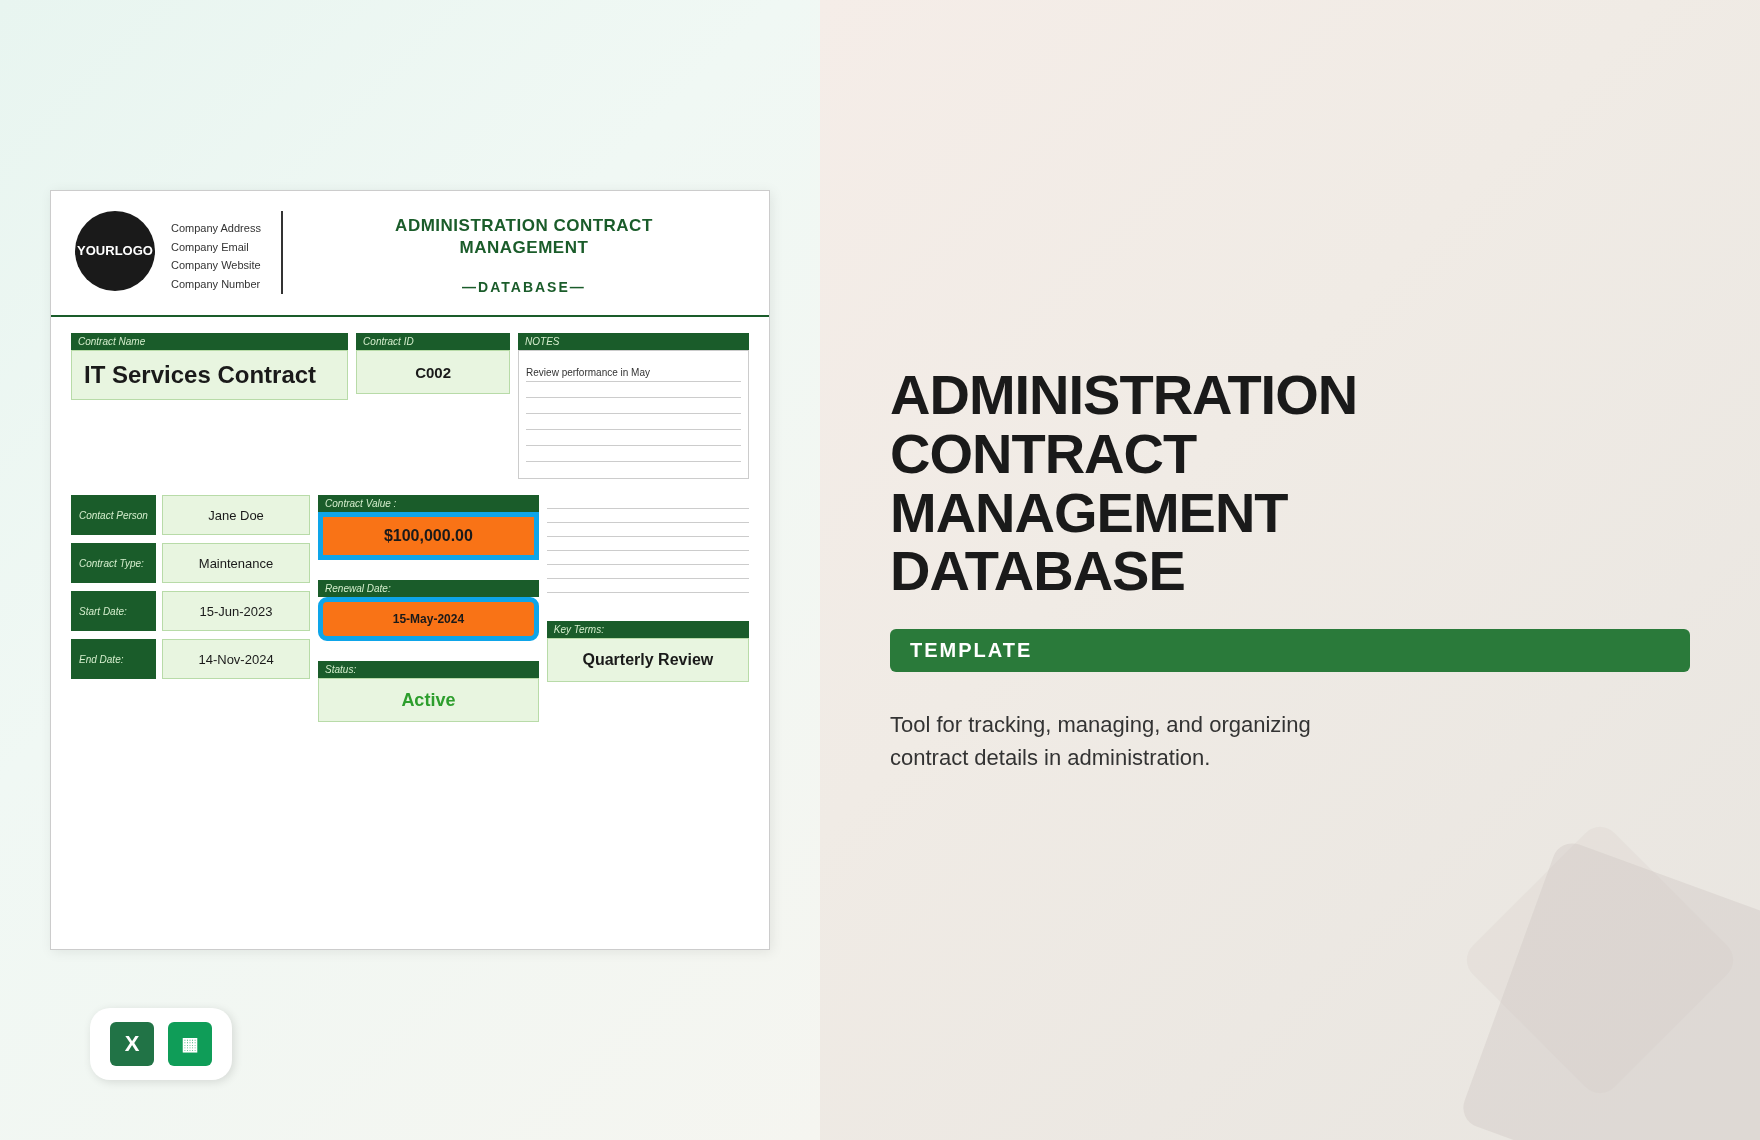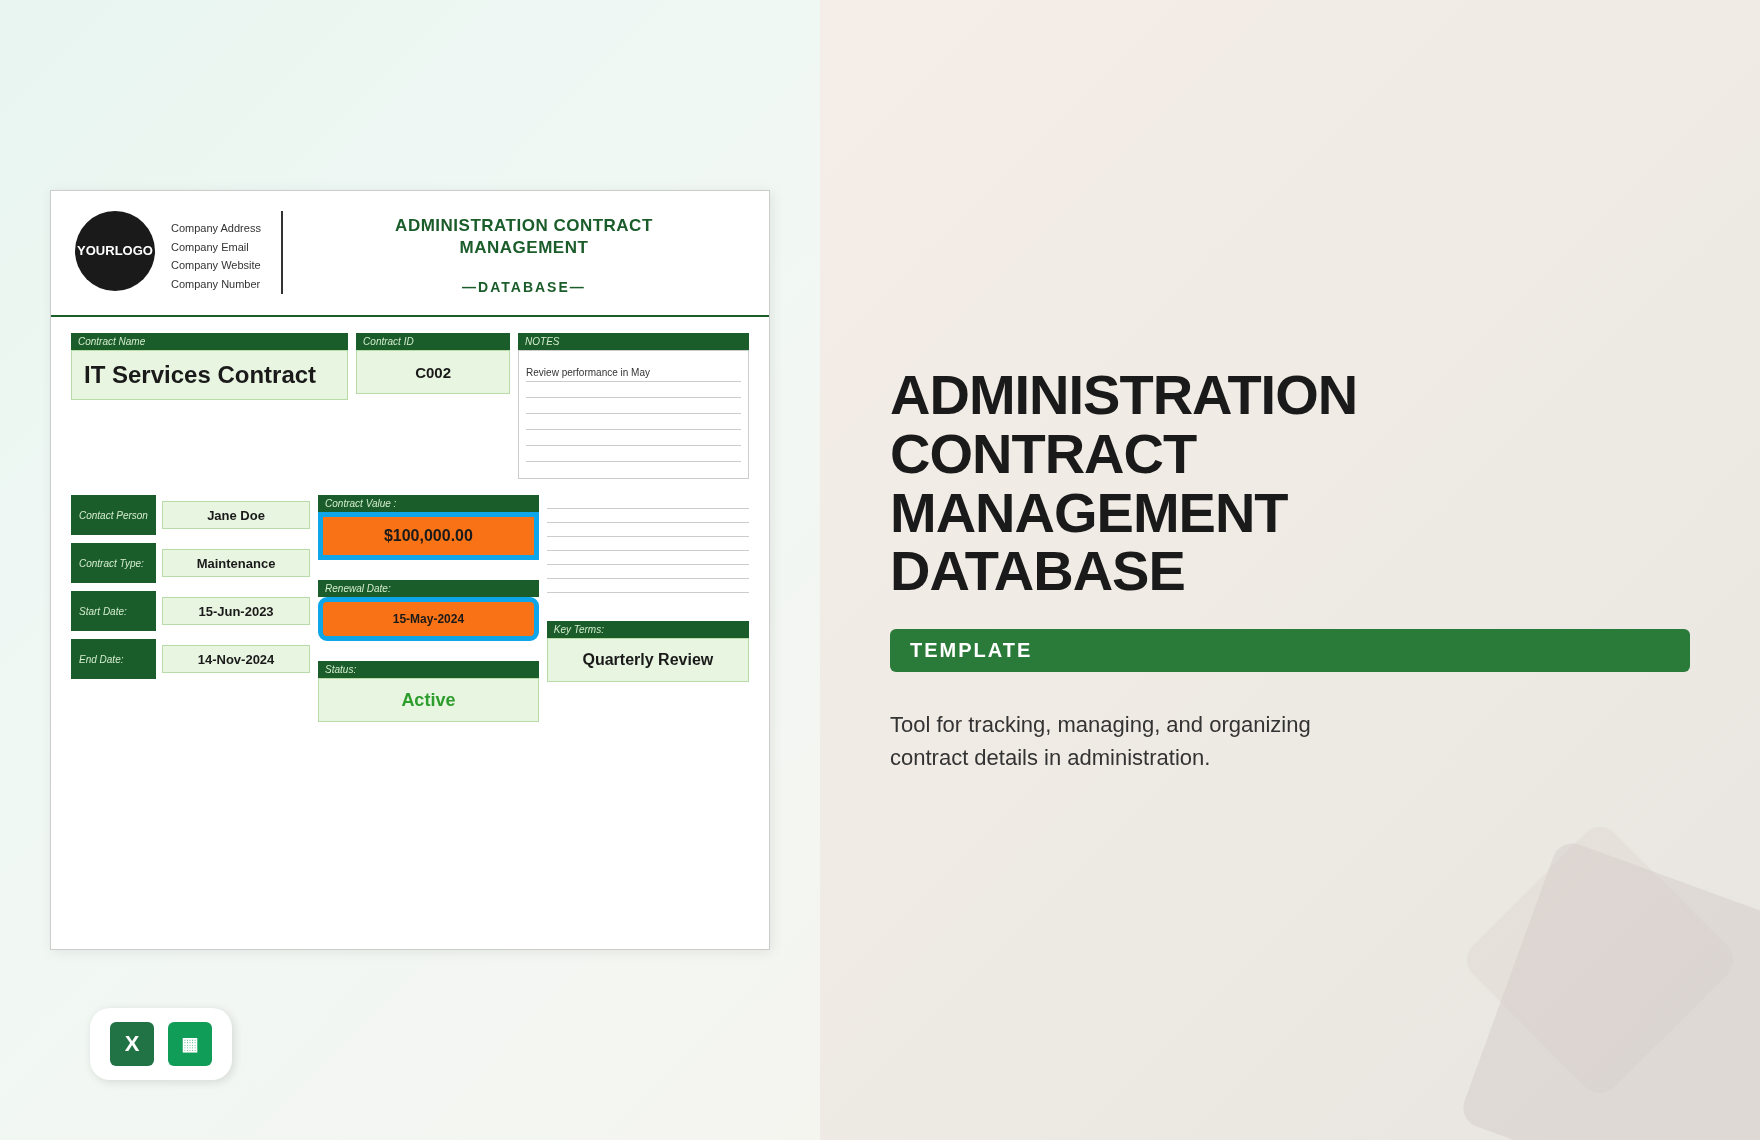--- a/index.html
+++ b/index.html
@@ -204,25 +204,25 @@
       min-width: 85px;
       height: 40px;
       display: flex;
       align-items: center;
     }
 
     .inline-value {
       background: #e8f5e0;
       border: 1px solid #b8dba8;
       padding: 8px 12px;
-      font-weight: bold;
+      font-weight: normal;
       font-size: 13px;
       color: #1a1a1a;
       flex: 1;
-      height: 28px;
+      height: 40px;
       display: flex;
       align-items: center;
       justify-content: center;
     }
 
     .right-fields {
       flex: 1.2;
       display: flex;
       flex-direction: column;
       gap: 20px;

